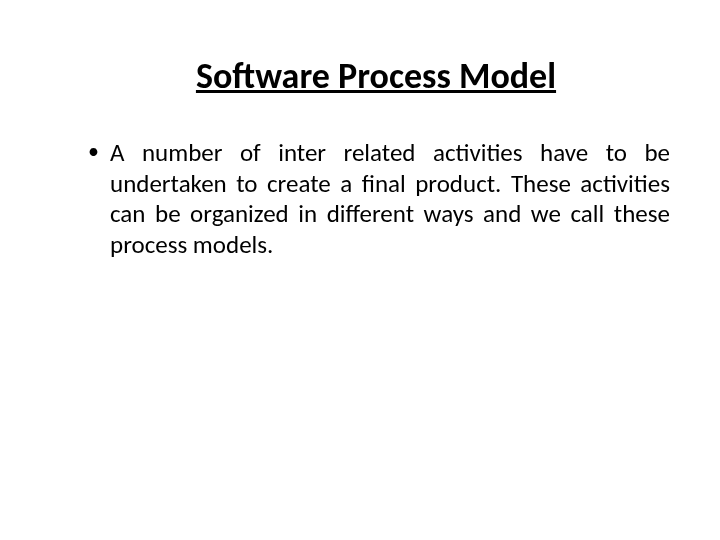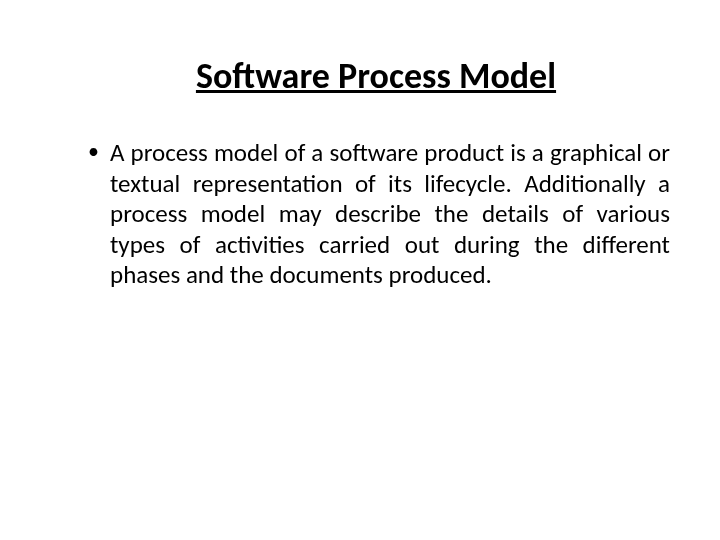--- a/index.html
+++ b/index.html
@@ -43,14 +43,14 @@
       font-size: 22px;
       line-height: 1.3;
     }
   </style>
 </head>
 <body>
 
 <h1 class="title">Software Process Model</h1>
 
 <ul class="bullets">
-  <li>A process model of a software product is a graphical or textual representation of its lifecycle. Additionally a process model may describe the details of various types of activities carried out during the different phases and the documents produced.</li>
+  <li>A number of inter related activities have to be undertaken to create a final product. These activities can be organized in different ways and we call these process models.</li>
 </ul>
 
 </body></html>

